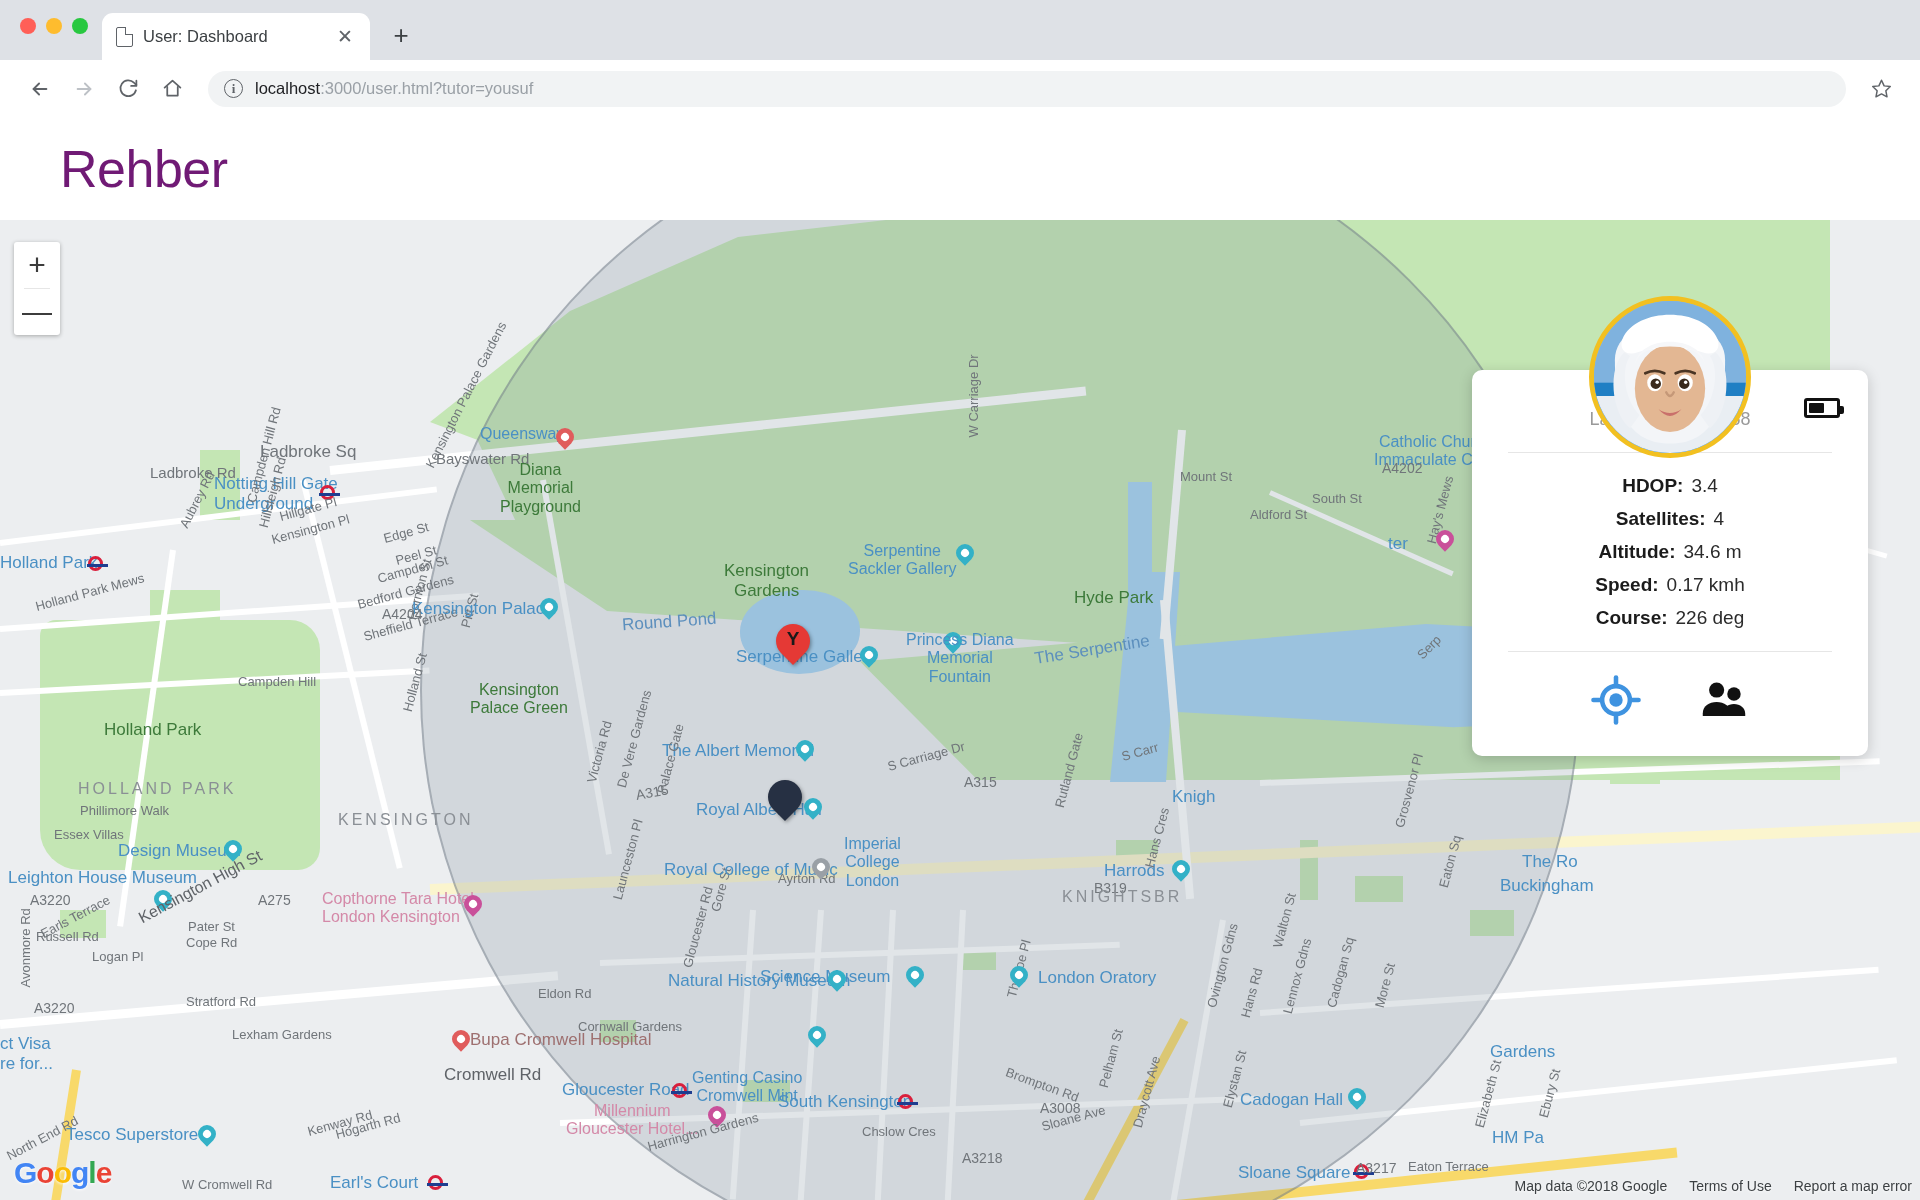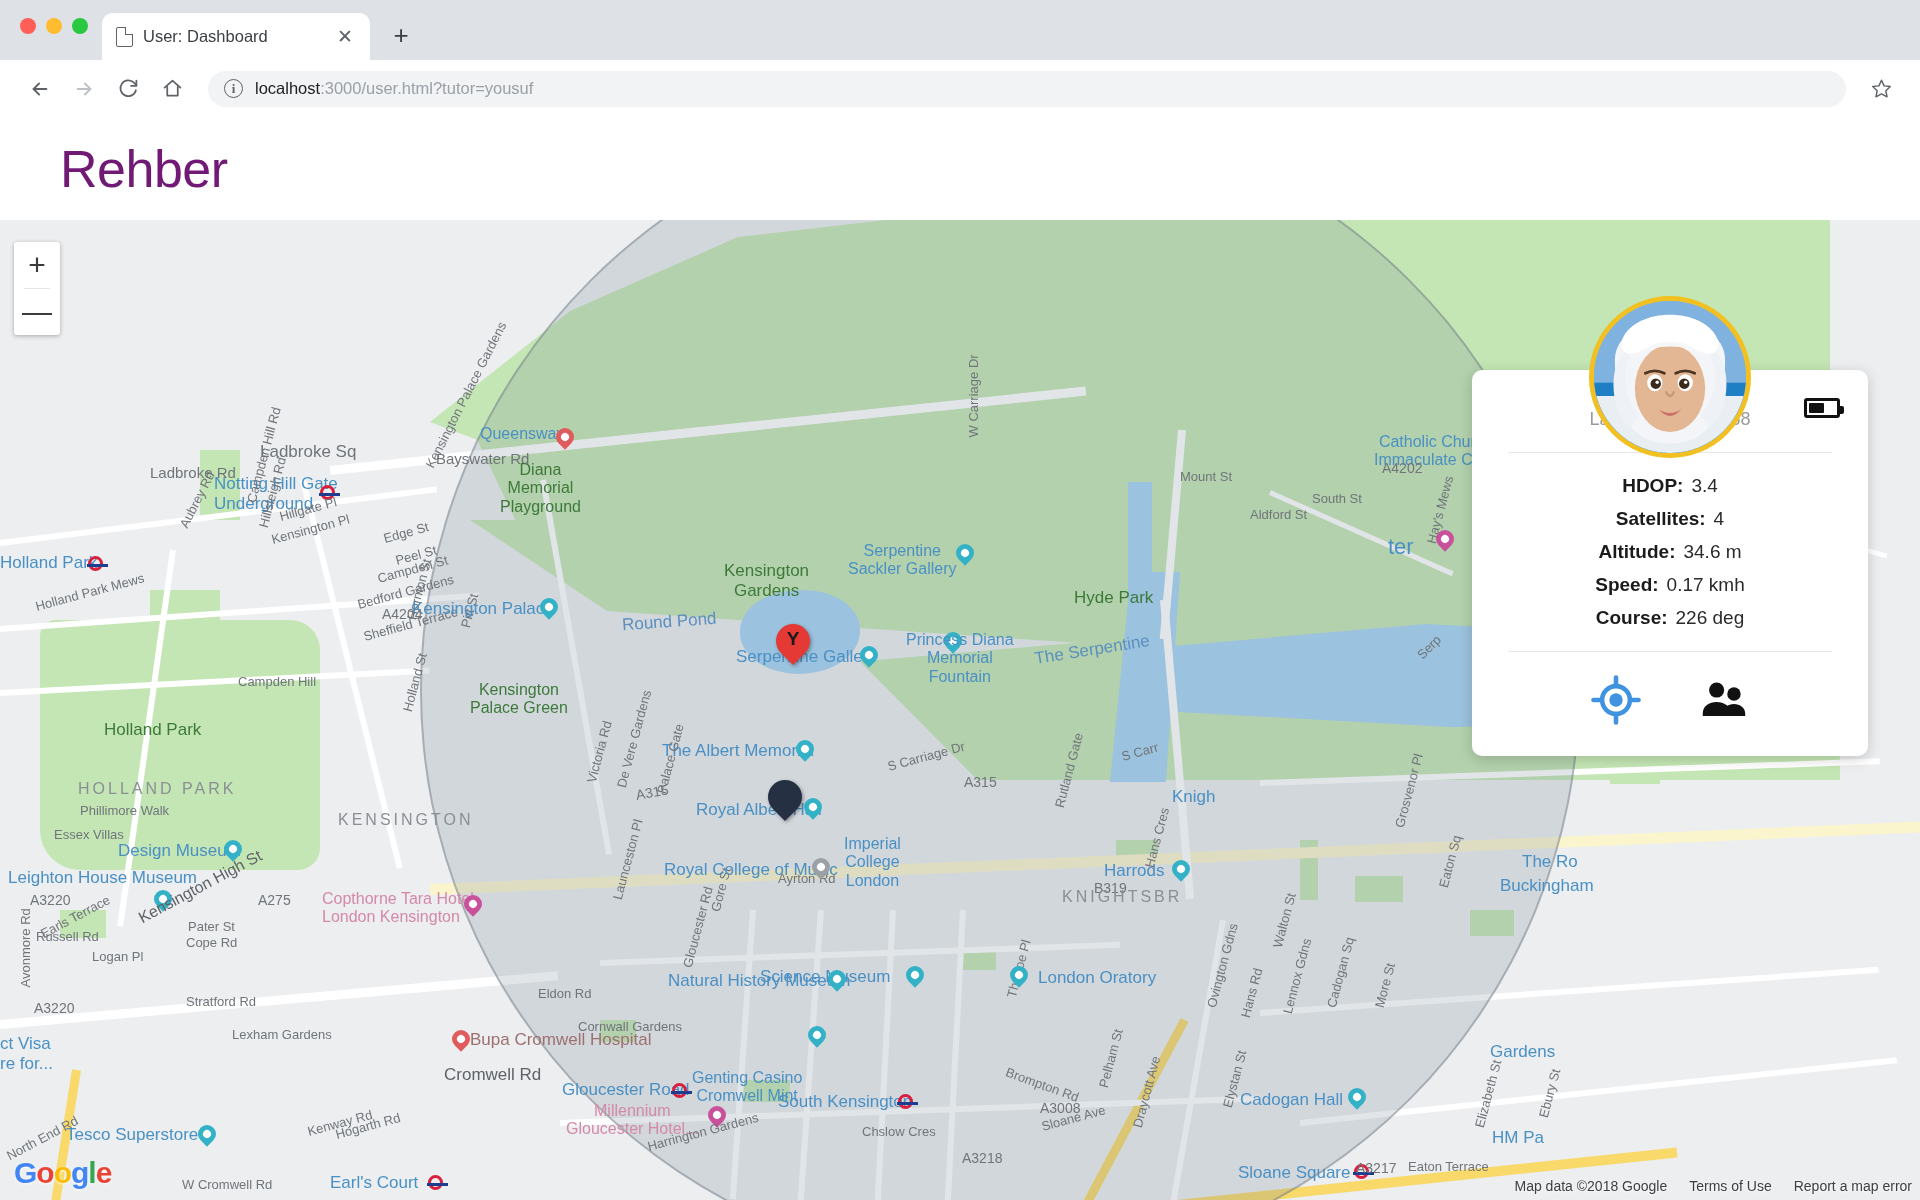--- a/index.html
+++ b/index.html
@@ -521,21 +521,21 @@
     <div class="lbl lbl-street rot-n75" style="left:1060px;top:580px;font-size:13px;">Rutland Gate</div>
     <div class="lbl lbl-street rot-n75" style="left:1150px;top:640px;font-size:13px;">Hans Cres</div>
     <div class="lbl lbl-poi" style="left:1374px;top:213px;font-size:16px;text-align:center;">Catholic Church of the<br>Immaculate Conception</div>
     <div class="lbl lbl-poi" style="left:1500px;top:292px;font-size:17px;">The Palm B</div>
     <div class="lbl lbl-street" style="left:1382px;top:240px;font-size:14px;">A4202</div>
     <div class="lbl lbl-street" style="left:1180px;top:250px;font-size:13px;">Mount St</div>
     <div class="lbl lbl-street" style="left:1312px;top:272px;font-size:13px;">South St</div>
     <div class="lbl lbl-street" style="left:1250px;top:288px;font-size:13px;">Aldford St</div>
     <div class="lbl lbl-street rot-n75" style="left:1522px;top:296px;font-size:13px;">Hill St</div>
     <div class="lbl lbl-street rot-n75" style="left:1432px;top:316px;font-size:13px;">Hay's Mews</div>
-    <div class="lbl lbl-poi" style="left:1388px;top:314px;font-size:22px;">ter</div>
+    <div class="lbl lbl-poi" style="left:1388px;top:314px;font-size:17px;">ter</div>
     <div class="poi-pin pink" style="left:1436px;top:310px;"></div>
     <div class="lbl lbl-street rot-n75" style="left:1510px;top:360px;font-size:13px;">Curzon St</div>
     <div class="lbl lbl-street rot-n75" style="left:1562px;top:368px;font-size:13px;">Hertford St</div>
     <div class="lbl lbl-poi" style="left:1478px;top:512px;font-size:17px;">Wellington</div>
     <div class="lbl lbl-poi" style="left:1522px;top:632px;font-size:17px;">The Ro</div>
     <div class="lbl lbl-poi" style="left:1500px;top:656px;font-size:17px;">Buckingham</div>
     <div class="lbl lbl-street rot-n75" style="left:1400px;top:600px;font-size:13px;">Grosvenor Pl</div>
     <div class="lbl lbl-street rot-n75" style="left:1444px;top:660px;font-size:13px;">Eaton Sq</div>
     <div class="lbl lbl-street rot-n75" style="left:1278px;top:720px;font-size:13px;">Walton St</div>
     <div class="lbl lbl-street rot-n75" style="left:1212px;top:780px;font-size:13px;">Ovington Gdns</div>

